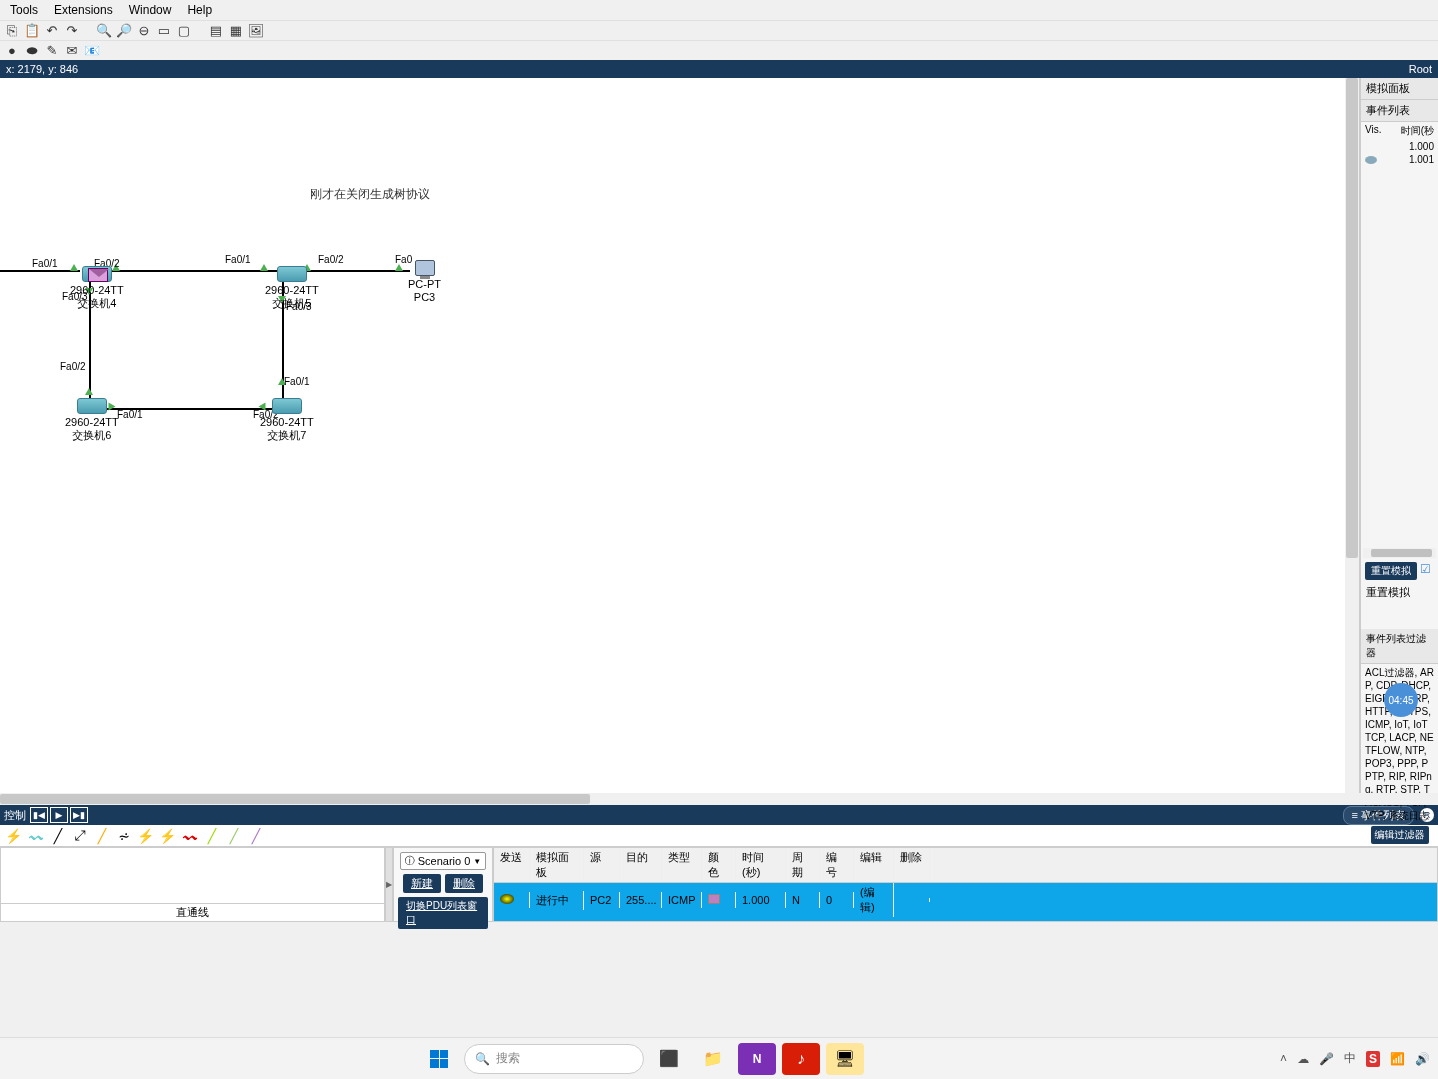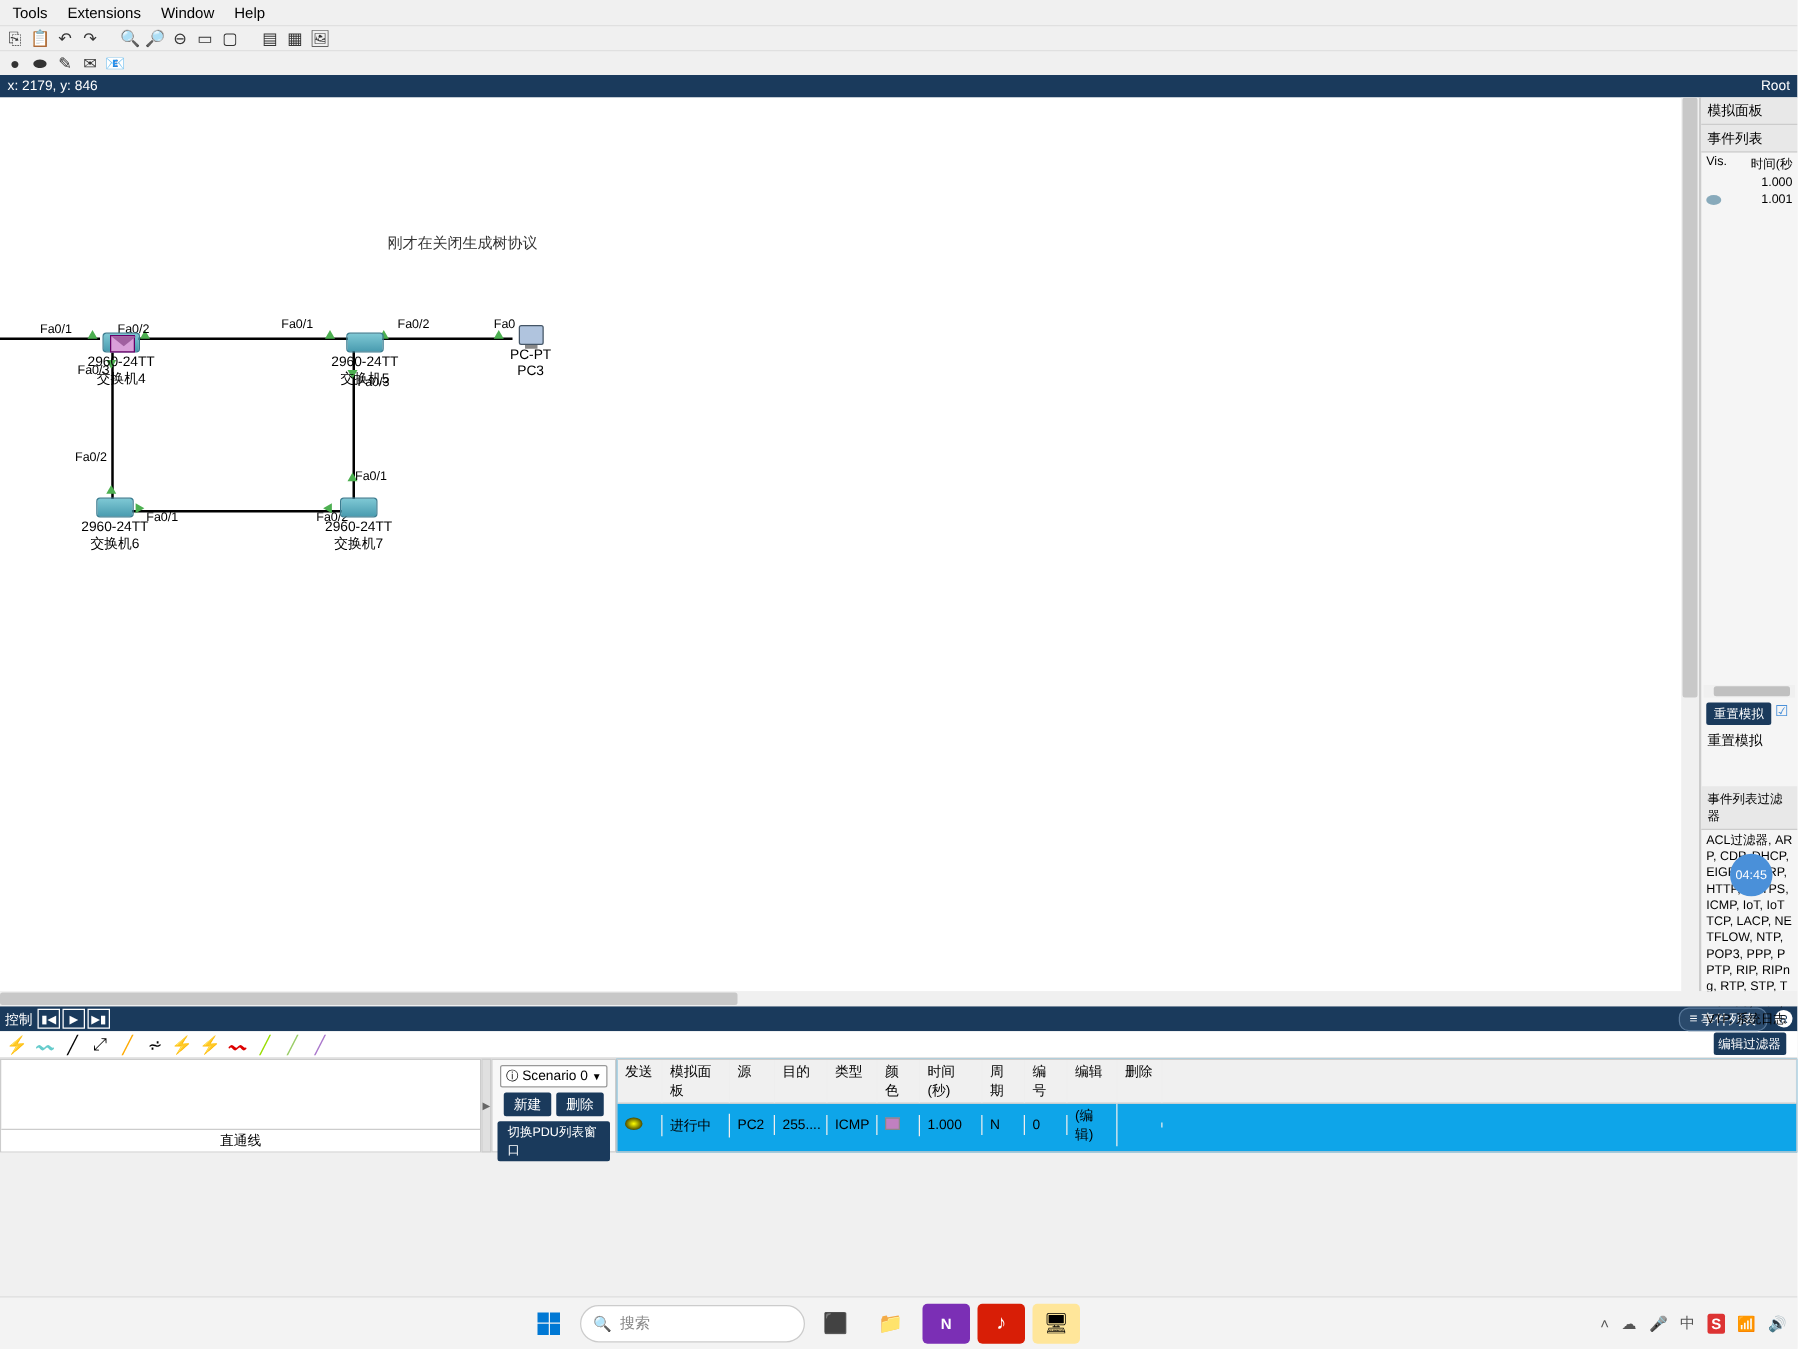--- a/index.html
+++ b/index.html
@@ -64,21 +64,21 @@
 
 .bottom-panel { display: flex; height: 75px; background: #f0f0f0; }
 .dev-preview { width: 385px; background: #fff; border: 1px solid #ccc; position: relative; }
 .dev-preview .hs { position: absolute; bottom: 0; left: 0; right: 0; height: 12px; background: #f0f0f0; }
 .dev-preview .hs .t { position: absolute; left: 14px; width: 90px; top: 1px; bottom: 1px; background: #c0c0c0; border-radius: 2px; }
 .dev-label { position: absolute; bottom: 0; left: 0; right: 0; text-align: center; background: #fff; border-top: 1px solid #ccc; font-size: 11px; padding: 1px 0; }
 
 .scenario-box { width: 100px; border: 1px solid #ccc; padding: 4px; background: #f8f8f8; display: flex; flex-direction: column; align-items: center; gap: 4px; }
 .scenario-sel { border: 1px solid #999; background: #fff; padding: 1px 4px; font-size: 11px; display: flex; align-items: center; gap: 3px; border-radius: 2px; }
 .scenario-sel::before { content: 'ⓘ'; font-size: 10px; }
-.mini-btn { background: #1a3a5c; color: #fff; padding: 2px 8px; font-size: 11px; border-radius: 2px; cursor: pointer; }
+.mini-btn { background: #1a3a5c; color: #fff; padding: 2px 8px; font-size: 11px; border-radius: 2px; cursor: pointer; text-decoration: underline; }
 .btn-row { display: flex; gap: 4px; }
 
 .pdu-table { flex: 1; background: #0ea5e9; border: 1px solid #ccc; font-size: 11px; }
 .pdu-header { display: flex; background: #f0f0f0; border-bottom: 1px solid #ccc; }
 .pdu-header div, .pdu-row div { padding: 2px 6px; border-right: 1px solid #eee; }
 .pdu-row { display: flex; align-items: center; }
 .color-box { width: 12px; height: 10px; background: #c080c0; border: 1px solid #888; display: inline-block; }
 .fire-icon { width: 14px; height: 10px; background: radial-gradient(#ff0, #000); border-radius: 50%; display: inline-block; }
 
 .expand-handle { width: 8px; background: #e0e0e0; border: 1px solid #ccc; display: flex; align-items: center; justify-content: center; cursor: pointer; font-size: 8px; color: #666; }

